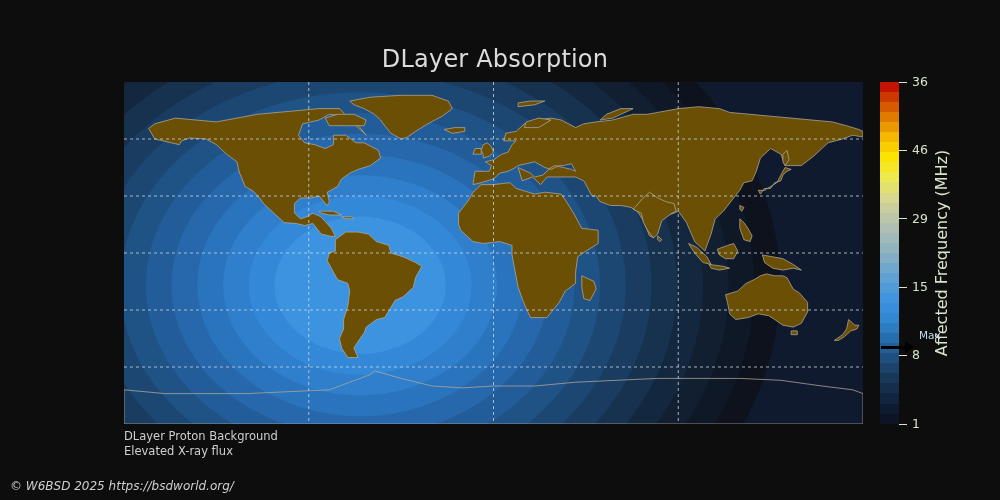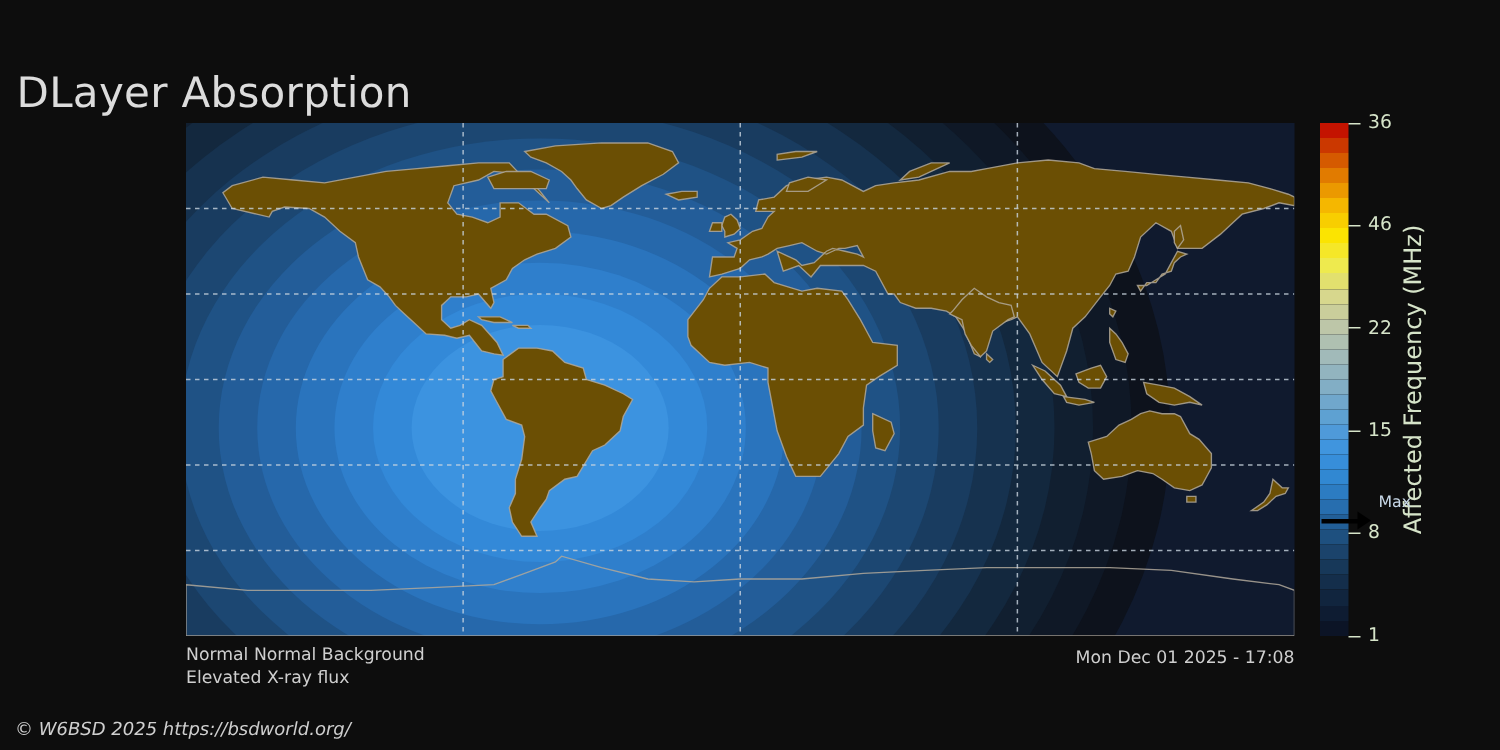--- a/index.html
+++ b/index.html
@@ -20,27 +20,26 @@
     inset: 0;
     background: #0d0d0d;
   }
 
   
   .page-title {
     position: absolute;
     left: 0;
     top: 45px;
     width: 990px;
-    text-align: left;
+    text-align: center;
     color: #dcdcdc;
-    font-size: 28px;
+    font-size: 24px;
     letter-spacing: 0.2px;
     font-weight: 400;
     white-space: nowrap;
-    margin-left: 11px;
   }
 
   
   .map-wrap {
     position: absolute;
     left: 124px;
     top: 82px;
     width: 739px;
     height: 342px;
     overflow: hidden;
@@ -297,21 +296,21 @@
       <div class="cbar-tick" style="top: 0px;">
         <span class="dash"></span>
         <span class="tlabel">36</span>
       </div>
       <div class="cbar-tick" style="top: 68.4px;">
         <span class="dash"></span>
         <span class="tlabel">46</span>
       </div>
       <div class="cbar-tick" style="top: 136.8px;">
         <span class="dash"></span>
-        <span class="tlabel">22</span>
+        <span class="tlabel">29</span>
       </div>
       <div class="cbar-tick" style="top: 205.2px;">
         <span class="dash"></span>
         <span class="tlabel">15</span>
       </div>
       <div class="cbar-tick" style="top: 273.6px;">
         <span class="dash"></span>
         <span class="tlabel">8</span>
       </div>
       <div class="cbar-tick" style="top: 342px;">
@@ -321,19 +320,18 @@
     </div>
   <div class="cbar-axis-label">Affected Frequency (MHz)</div>
 
   <div class="max-marker">
     <span class="mlabel">Max</span>
     <span class="arrow-line"></span>
     <span class="arrow-head"></span>
   </div>
 
   <div class="note-left">
-    <div>Normal Normal Background</div>
+    <div>DLayer Proton Background</div>
     <div>Elevated X-ray flux</div>
   </div>
-  <div class="note-right">Mon Dec 01 2025 - 17:08</div>
 
   <div class="credit">© W6BSD 2025 https://bsdworld.org/</div>
 </div>
 
 </body></html>

